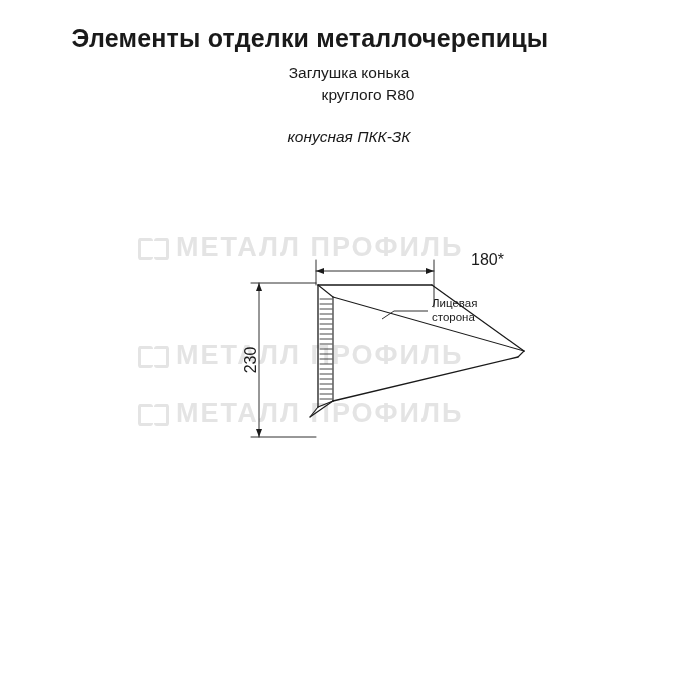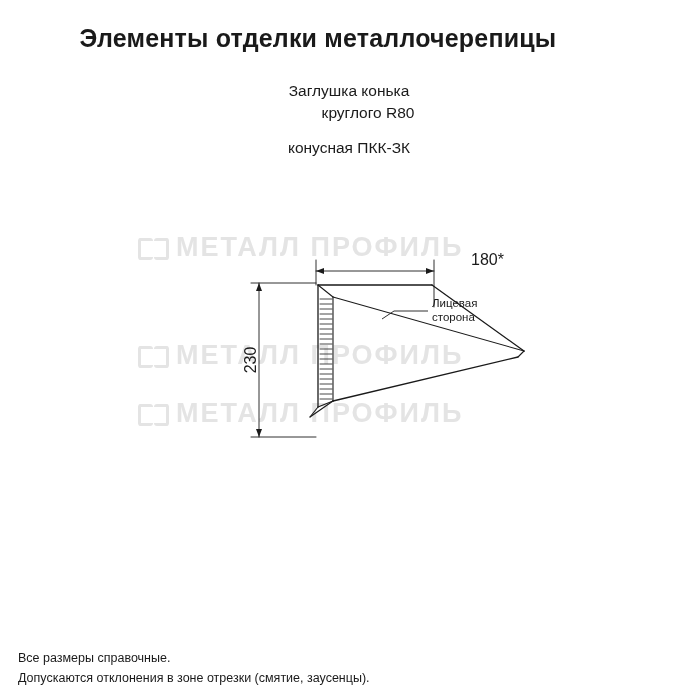--- a/index.html
+++ b/index.html
@@ -21,34 +21,33 @@
   }
   .title {
     position: absolute;
     top: 24px;
     left: 0;
     width: 620px;
     text-align: center;
     font-size: 25px;
     font-weight: bold;
     letter-spacing: 0.2px;
-    margin-left: 8px;
   }
   .subtitle {
     position: absolute;
-    top: 80px;
+    top: 62px;
     left: 0;
     width: 698px;
     text-align: center;
     font-size: 15.5px;
     line-height: 22px;
   }
   .subtitle .l1 { display: block; }
   .subtitle .l2 { display: block; margin-left: 38px; }
-  .subtitle .l3 { display: block; margin-top: 13px; }
+  .subtitle .l3 { display: block; margin-top: 20px; font-style: italic; }
 
   .drawing {
     position: absolute;
     top: 185px;
     left: 94px;
     width: 500px;
     height: 300px;
   }
 
   .footer {
@@ -188,18 +187,14 @@
 
       <text x="377" y="80" font-family="Liberation Sans, sans-serif" font-size="16" fill="#1a1a1a">180*</text>
 
       <text x="162" y="175" font-family="Liberation Sans, sans-serif" font-size="16" fill="#1a1a1a" transform="rotate(-90 162 175)" text-anchor="middle">230</text>
 
       <text x="338" y="122" font-family="Liberation Sans, sans-serif" font-size="11.5" fill="#1a1a1a">Лицевая</text>
       <text x="338" y="136" font-family="Liberation Sans, sans-serif" font-size="11.5" fill="#1a1a1a">сторона</text>
     </svg>
   </div>
 
-  <div class="footer">
-    <div>Все размеры справочные.</div>
-    <div>Допускаются отклонения в зоне отрезки (смятие, заусенцы).</div>
-  </div>
 
 </div>
 
 </body></html>

